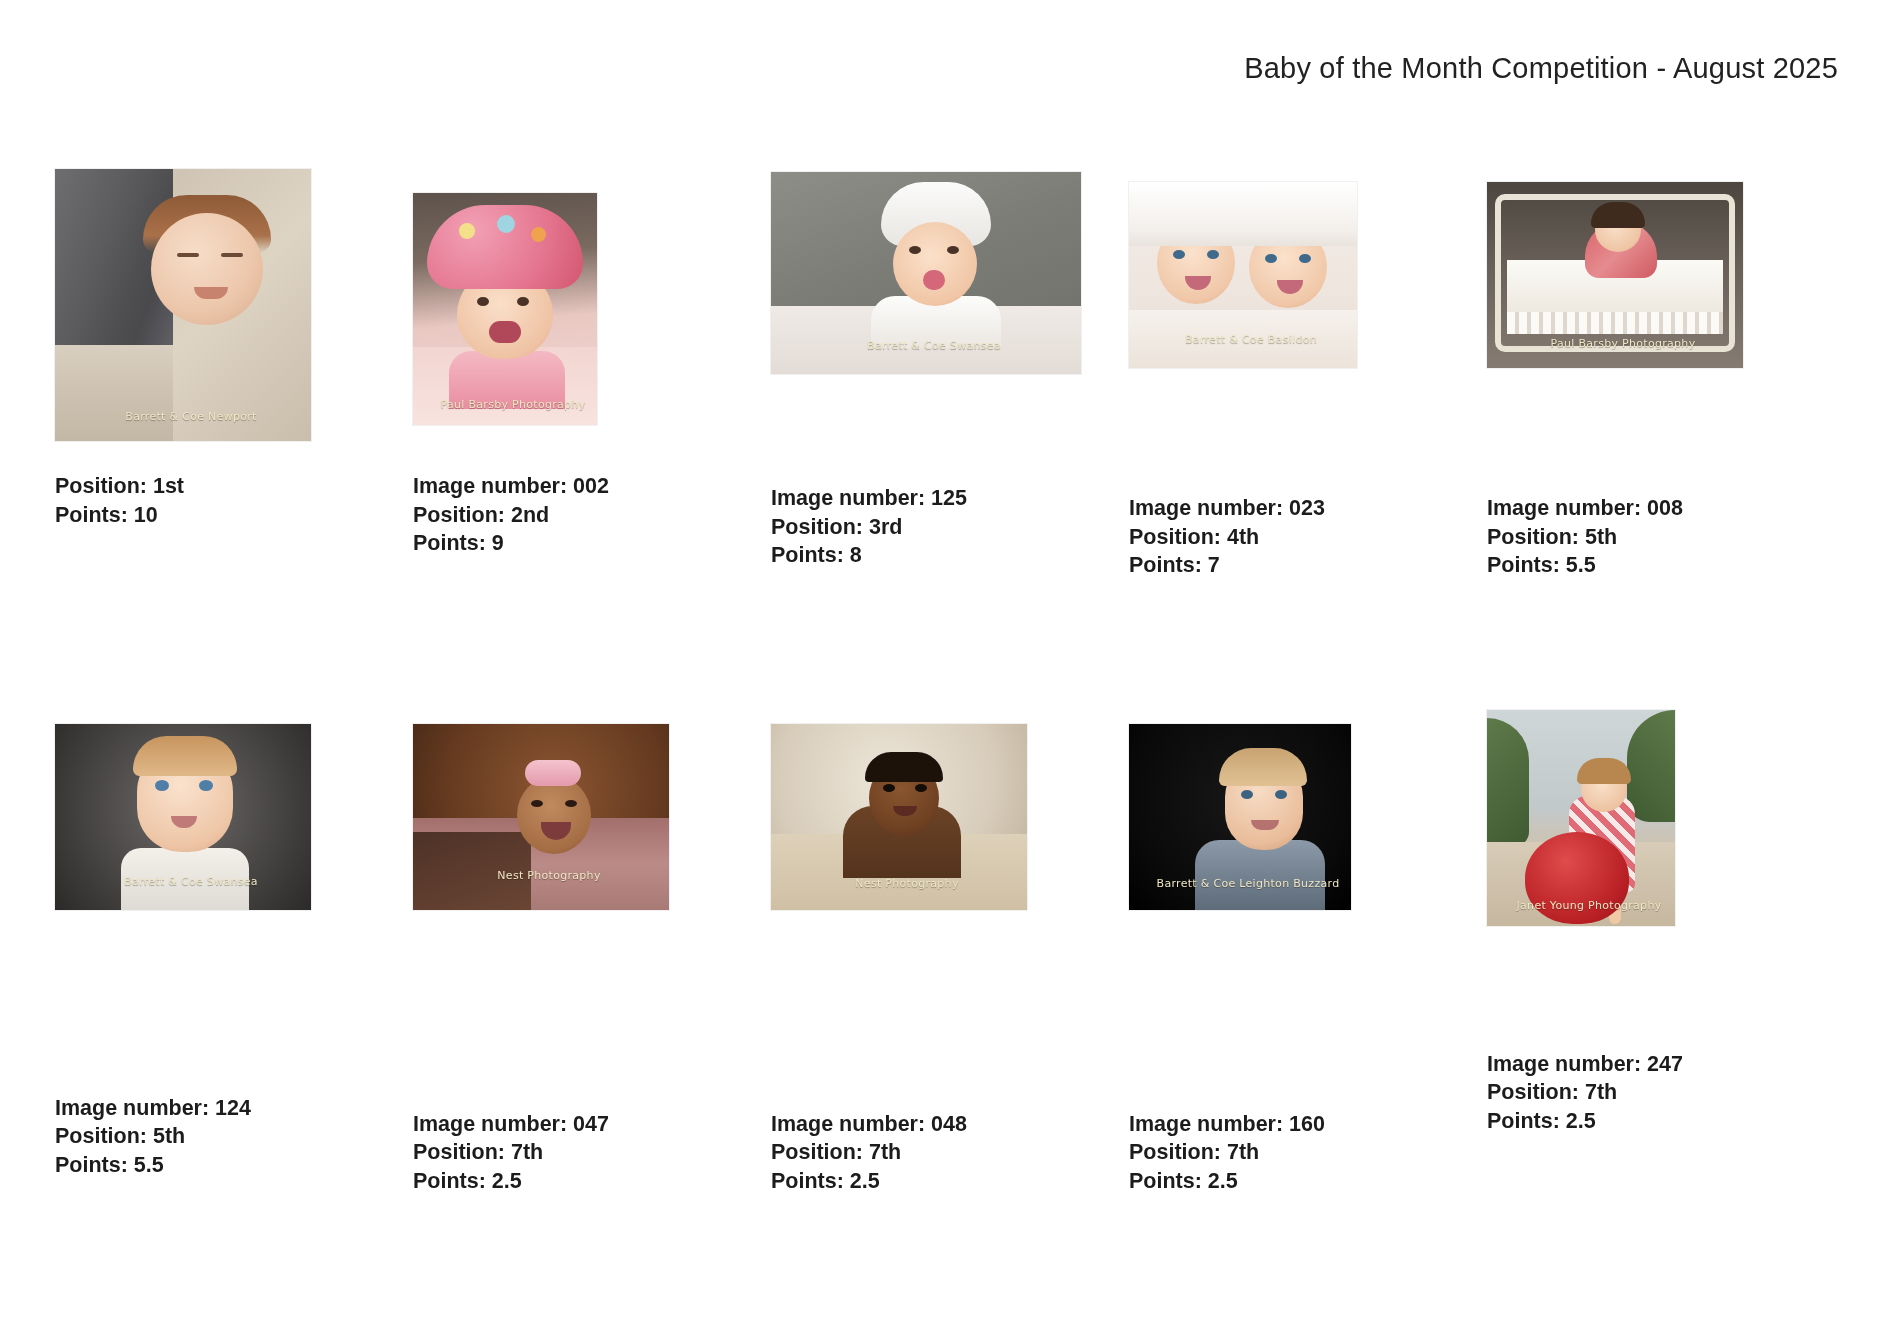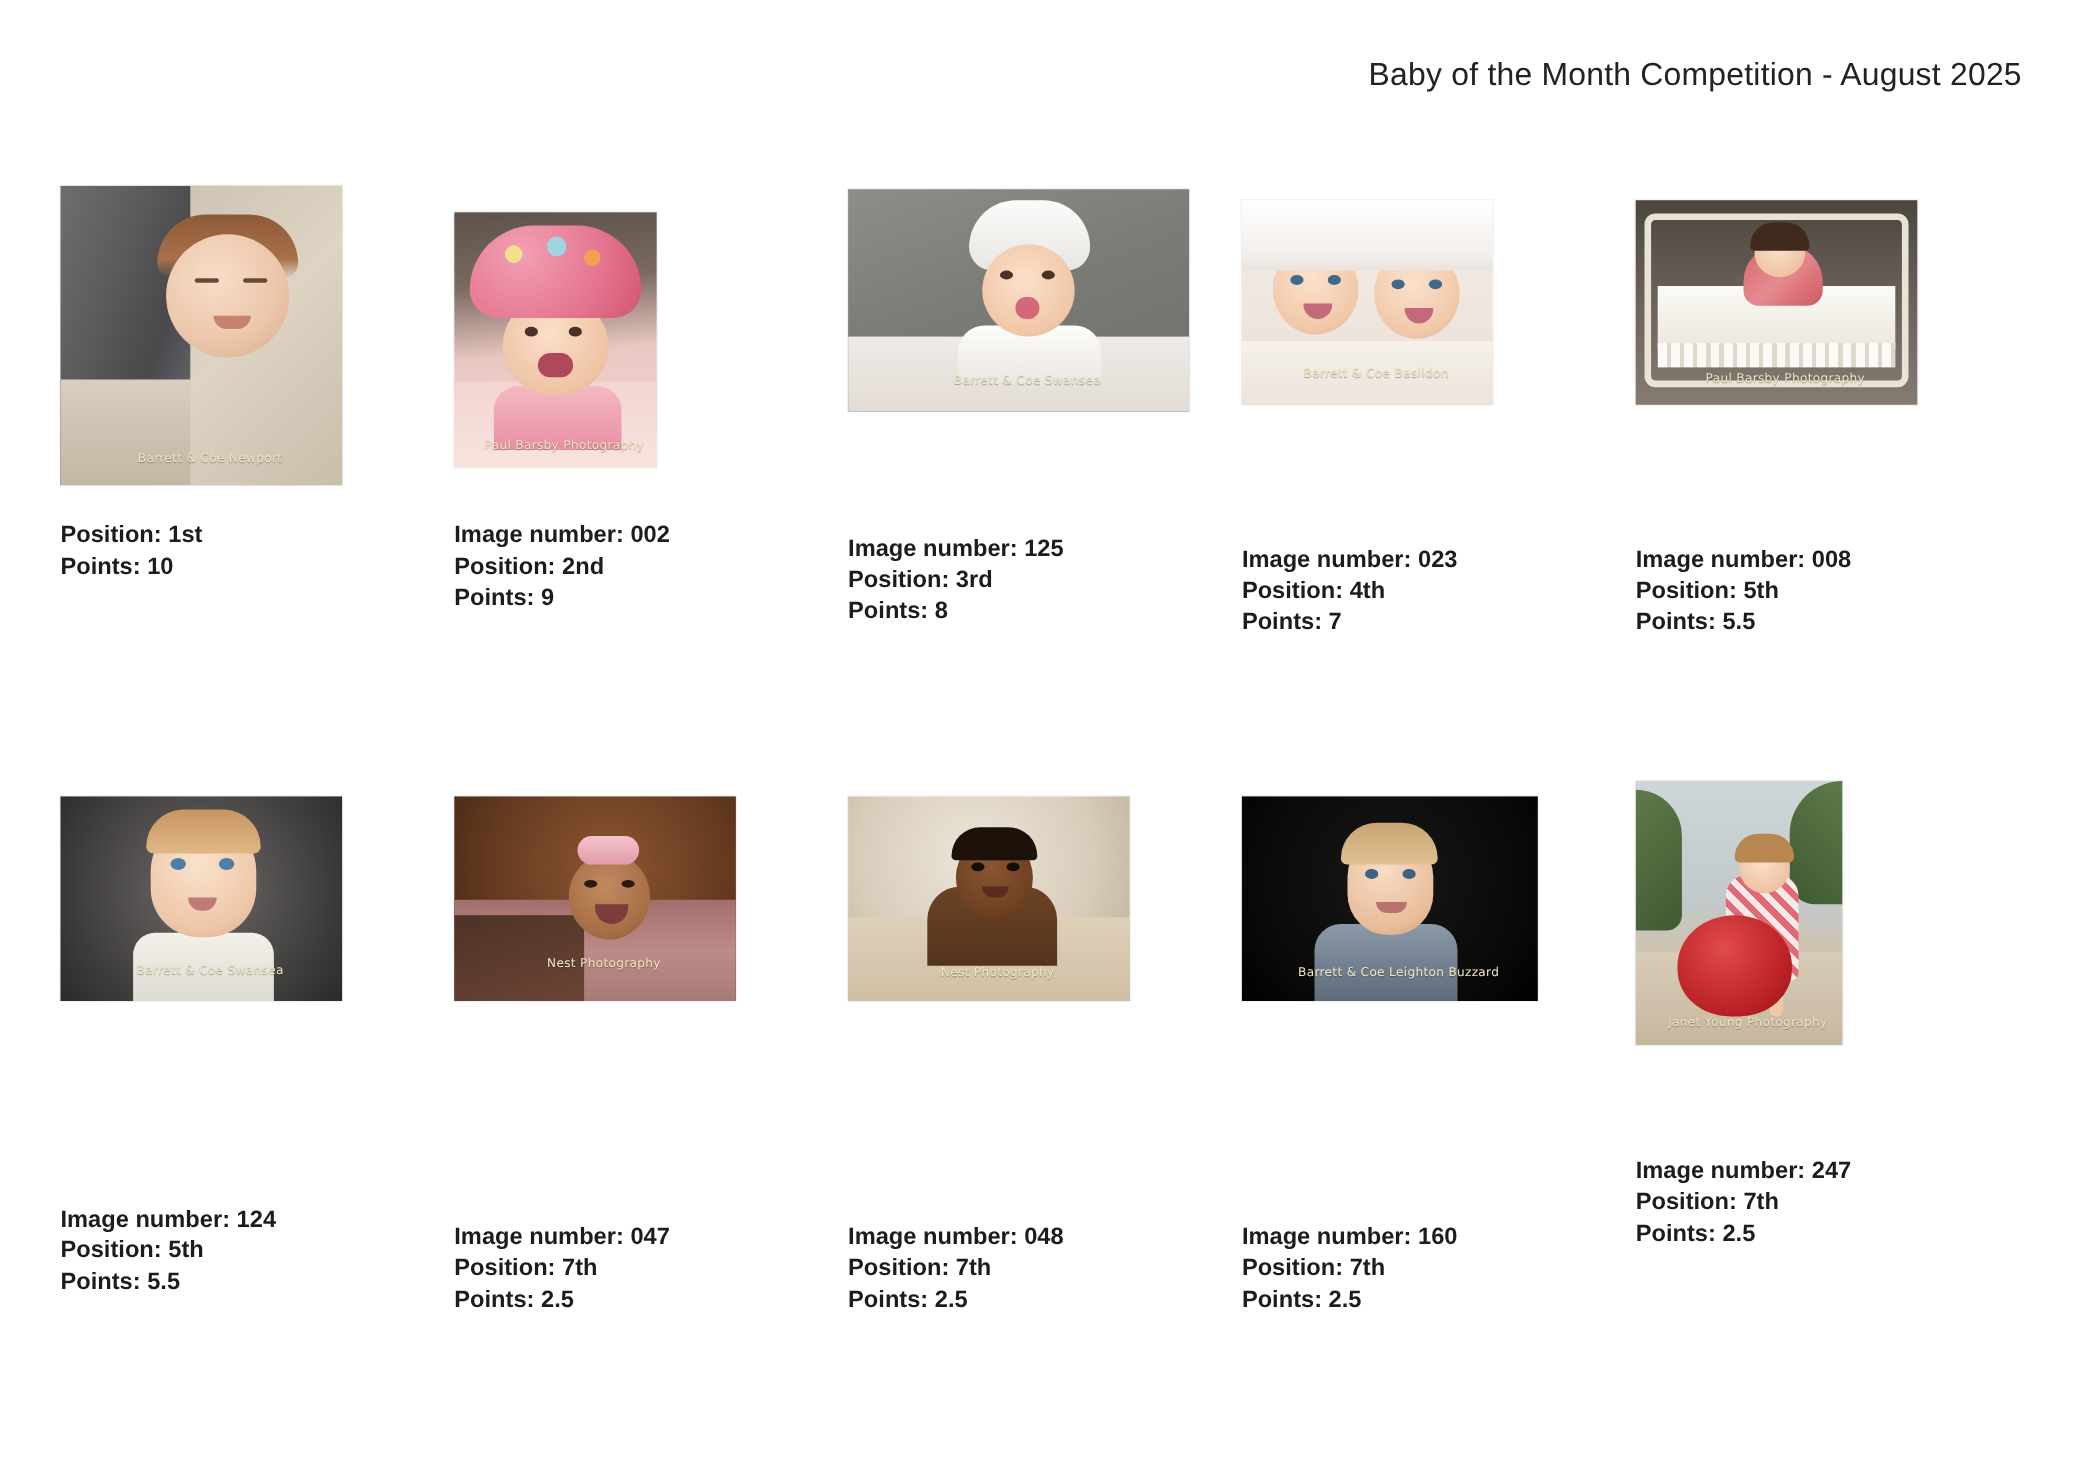--- a/index.html
+++ b/index.html
@@ -203,34 +203,34 @@
   .p8 .body { left:72px; top:82px; width:118px; height:72px; border-radius:30px 30px 0 0;
         background: linear-gradient(180deg,#6b4326, #54331d); }
   .p8 .face { left:98px; top:36px; width:70px; height:76px; border-radius:50%;
         background: radial-gradient(circle at 45% 38%, #8a5630 0%, #6d3f21 70%, #512d16 100%); }
   .p8 .hair { left:94px; top:28px; width:78px; height:30px; border-radius:40px 40px 6px 6px; background:#1d120a;}
   .p8 .eye-l { left:112px; top:60px; width:12px; height:8px; border-radius:50%; background:#140c06;}
   .p8 .eye-r { left:144px; top:60px; width:12px; height:8px; border-radius:50%; background:#140c06;}
   .p8 .mouth { left:122px; top:82px; width:24px; height:10px; border-radius:0 0 12px 12px; background:#5b2b22;}
 
   
-  .p9 { width: 269px; height: 186px; background:
+  .p9 { width: 222px; height: 186px; background:
         radial-gradient(circle at 50% 40%, #171717 0%, #090909 70%, #000000 100%); }
   .p9 .shirt { left:66px; top:116px; width:130px; height:70px; border-radius:24px 24px 0 0;
         background: linear-gradient(180deg,#8b99a8, #5e6b79); }
   .p9 .face { left:96px; top:34px; width:78px; height:92px; border-radius:40px 40px 38px 38px;
         background: radial-gradient(circle at 42% 36%, #f7dcc4 0%, #e9bd9b 70%, #cf9a77 100%); }
   .p9 .hair { left:90px; top:24px; width:88px; height:38px; border-radius:46px 46px 8px 8px;
         background: linear-gradient(180deg,#c9a372, #e0c193); }
   .p9 .eye-l { left:112px; top:66px; width:12px; height:9px; border-radius:50%; background:#3d6382;}
   .p9 .eye-r { left:146px; top:66px; width:12px; height:9px; border-radius:50%; background:#3d6382;}
   .p9 .mouth { left:122px; top:96px; width:28px; height:10px; border-radius:0 0 14px 14px; background:#b5726e;}
 
   
-  .p10 { width: 188px; height: 240px; background:
+  .p10 { width: 188px; height: 216px; background:
         linear-gradient(180deg,#cfd6d8 0%, #c2c9cb 45%, #cdc3b2 62%, #d6cbb8 100%); }
   .p10 .leaf1 { left:0; top:8px; width:42px; height:128px; border-radius:0 60px 20px 0;
         background: linear-gradient(135deg,#5e7a4a, #3f5a31); }
   .p10 .leaf2 { right:0; top:0; width:48px; height:112px; border-radius:60px 0 0 28px;
         background: linear-gradient(225deg,#5e7a4a, #3f5a31); }
   .p10 .floor { left:0; right:0; bottom:0; height:84px; background:
         linear-gradient(180deg,#d8ccb8, #c6b79f); }
   .p10 .berry { left:38px; top:122px; width:104px; height:92px; border-radius:50% 50% 46% 46%;
         background: radial-gradient(circle at 40% 32%, #e04b4b 0%, #b81f24 70%, #8d1317 100%); }
   .p10 .girlbody { left:82px; top:86px; width:66px; height:96px; border-radius:18px 18px 8px 8px;

